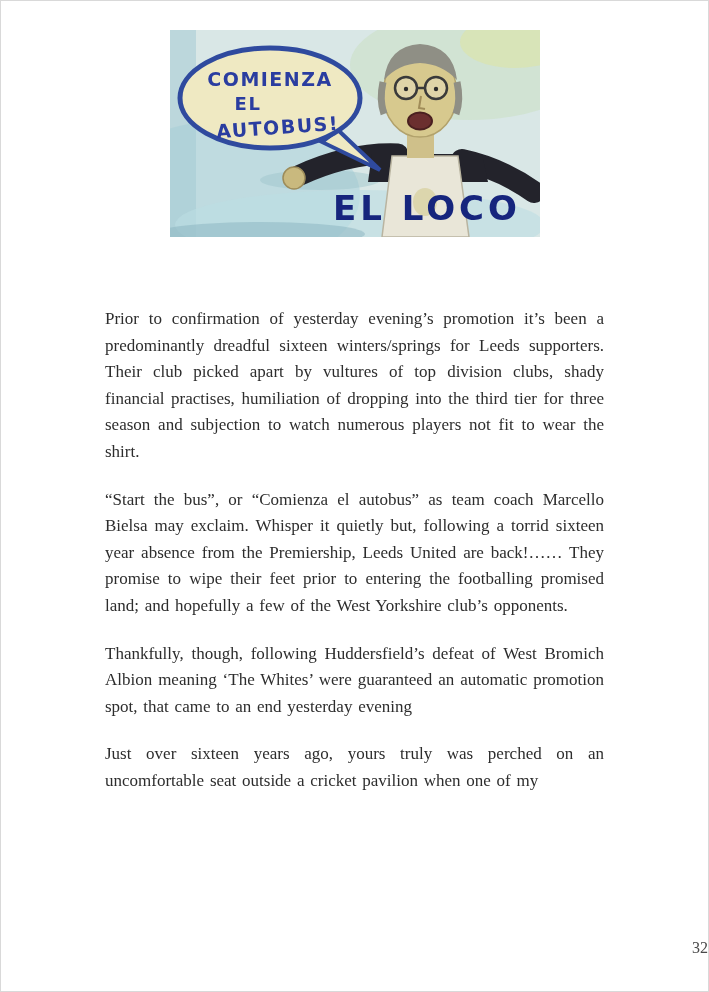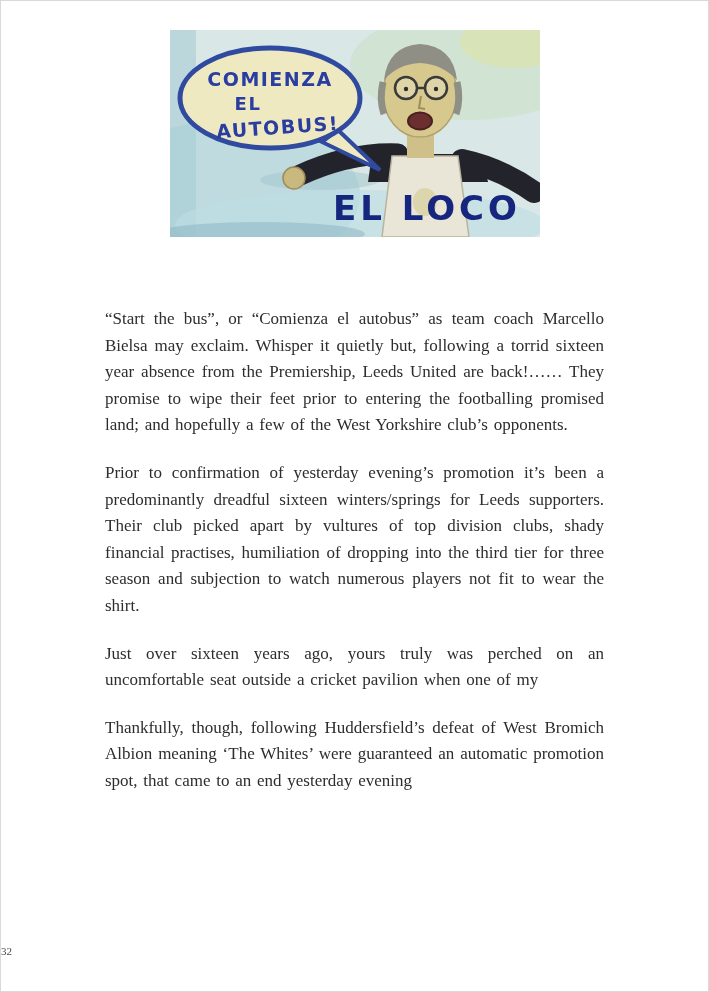--- a/index.html
+++ b/index.html
@@ -47,22 +47,22 @@
     text-align: justify;
     color: #2d2d2d;
     word-spacing: 1.5px;
     margin: 0 0 21px 0;
   }
   .page-number {
     position: absolute;
     bottom: 34px;
     left: 0;
     right: 0;
-    text-align: left;
-    font-size: 11px;
+    text-align: right;
+    font-size: 16px;
     color: #4a4a4a;
     font-family: "Liberation Serif", serif;
   }
   .bubble-text {
     font-family: "DejaVu Sans", sans-serif;
     font-weight: 700;
     fill: #2a3da0;
     letter-spacing: 1.5px;
   }
   .elloco-text {
@@ -116,21 +116,21 @@
       <ellipse cx="100" cy="68" rx="90" ry="50" fill="#efe9c2" stroke="#2f4a9e" stroke-width="5"></ellipse>
       <text x="100" y="56" text-anchor="middle" font-size="19" class="bubble-text">COMIENZA</text>
       <text x="78" y="80" text-anchor="middle" font-size="18" class="bubble-text">EL</text>
       <text x="108" y="104" text-anchor="middle" font-size="19" class="bubble-text" transform="rotate(-4 108 104)">AUTOBUS!</text>
 
       <text x="257" y="190" text-anchor="middle" font-size="34" class="elloco-text">EL LOCO</text>
     </svg>
   </figure>
 
   <div class="content">
+    <p class="body-para">Prior to confirmation of yesterday evening’s promotion it’s been a predominantly dreadful sixteen winters/springs for Leeds supporters. Their club picked apart by vultures of top division clubs, shady financial practises, humiliation of dropping into the third tier for three season and subjection to watch numerous players not fit to wear the shirt.</p>
     <p class="body-para">“Start the bus”, or “Comienza el autobus” as team coach Marcello Bielsa may exclaim. Whisper it quietly but, following a torrid sixteen year absence from the Premiership, Leeds United are back!…… They promise to wipe their feet prior to entering the footballing promised land; and hopefully a few of the West Yorkshire club’s opponents.</p>
-    <p class="body-para">Prior to confirmation of yesterday evening’s promotion it’s been a predominantly dreadful sixteen winters/springs for Leeds supporters. Their club picked apart by vultures of top division clubs, shady financial practises, humiliation of dropping into the third tier for three season and subjection to watch numerous players not fit to wear the shirt.</p>
+    <p class="body-para">Thankfully, though, following Huddersfield’s defeat of West Bromich Albion meaning ‘The Whites’ were guaranteed an automatic promotion spot, that came to an end yesterday evening</p>
     <p class="body-para">Just over sixteen years ago, yours truly was perched on an uncomfortable seat outside a cricket pavilion when one of my</p>
-    <p class="body-para">Thankfully, though, following Huddersfield’s defeat of West Bromich Albion meaning ‘The Whites’ were guaranteed an automatic promotion spot, that came to an end yesterday evening</p>
   </div>
 
   <div class="page-number">32</div>
 
 </div>
 
 </body></html>

